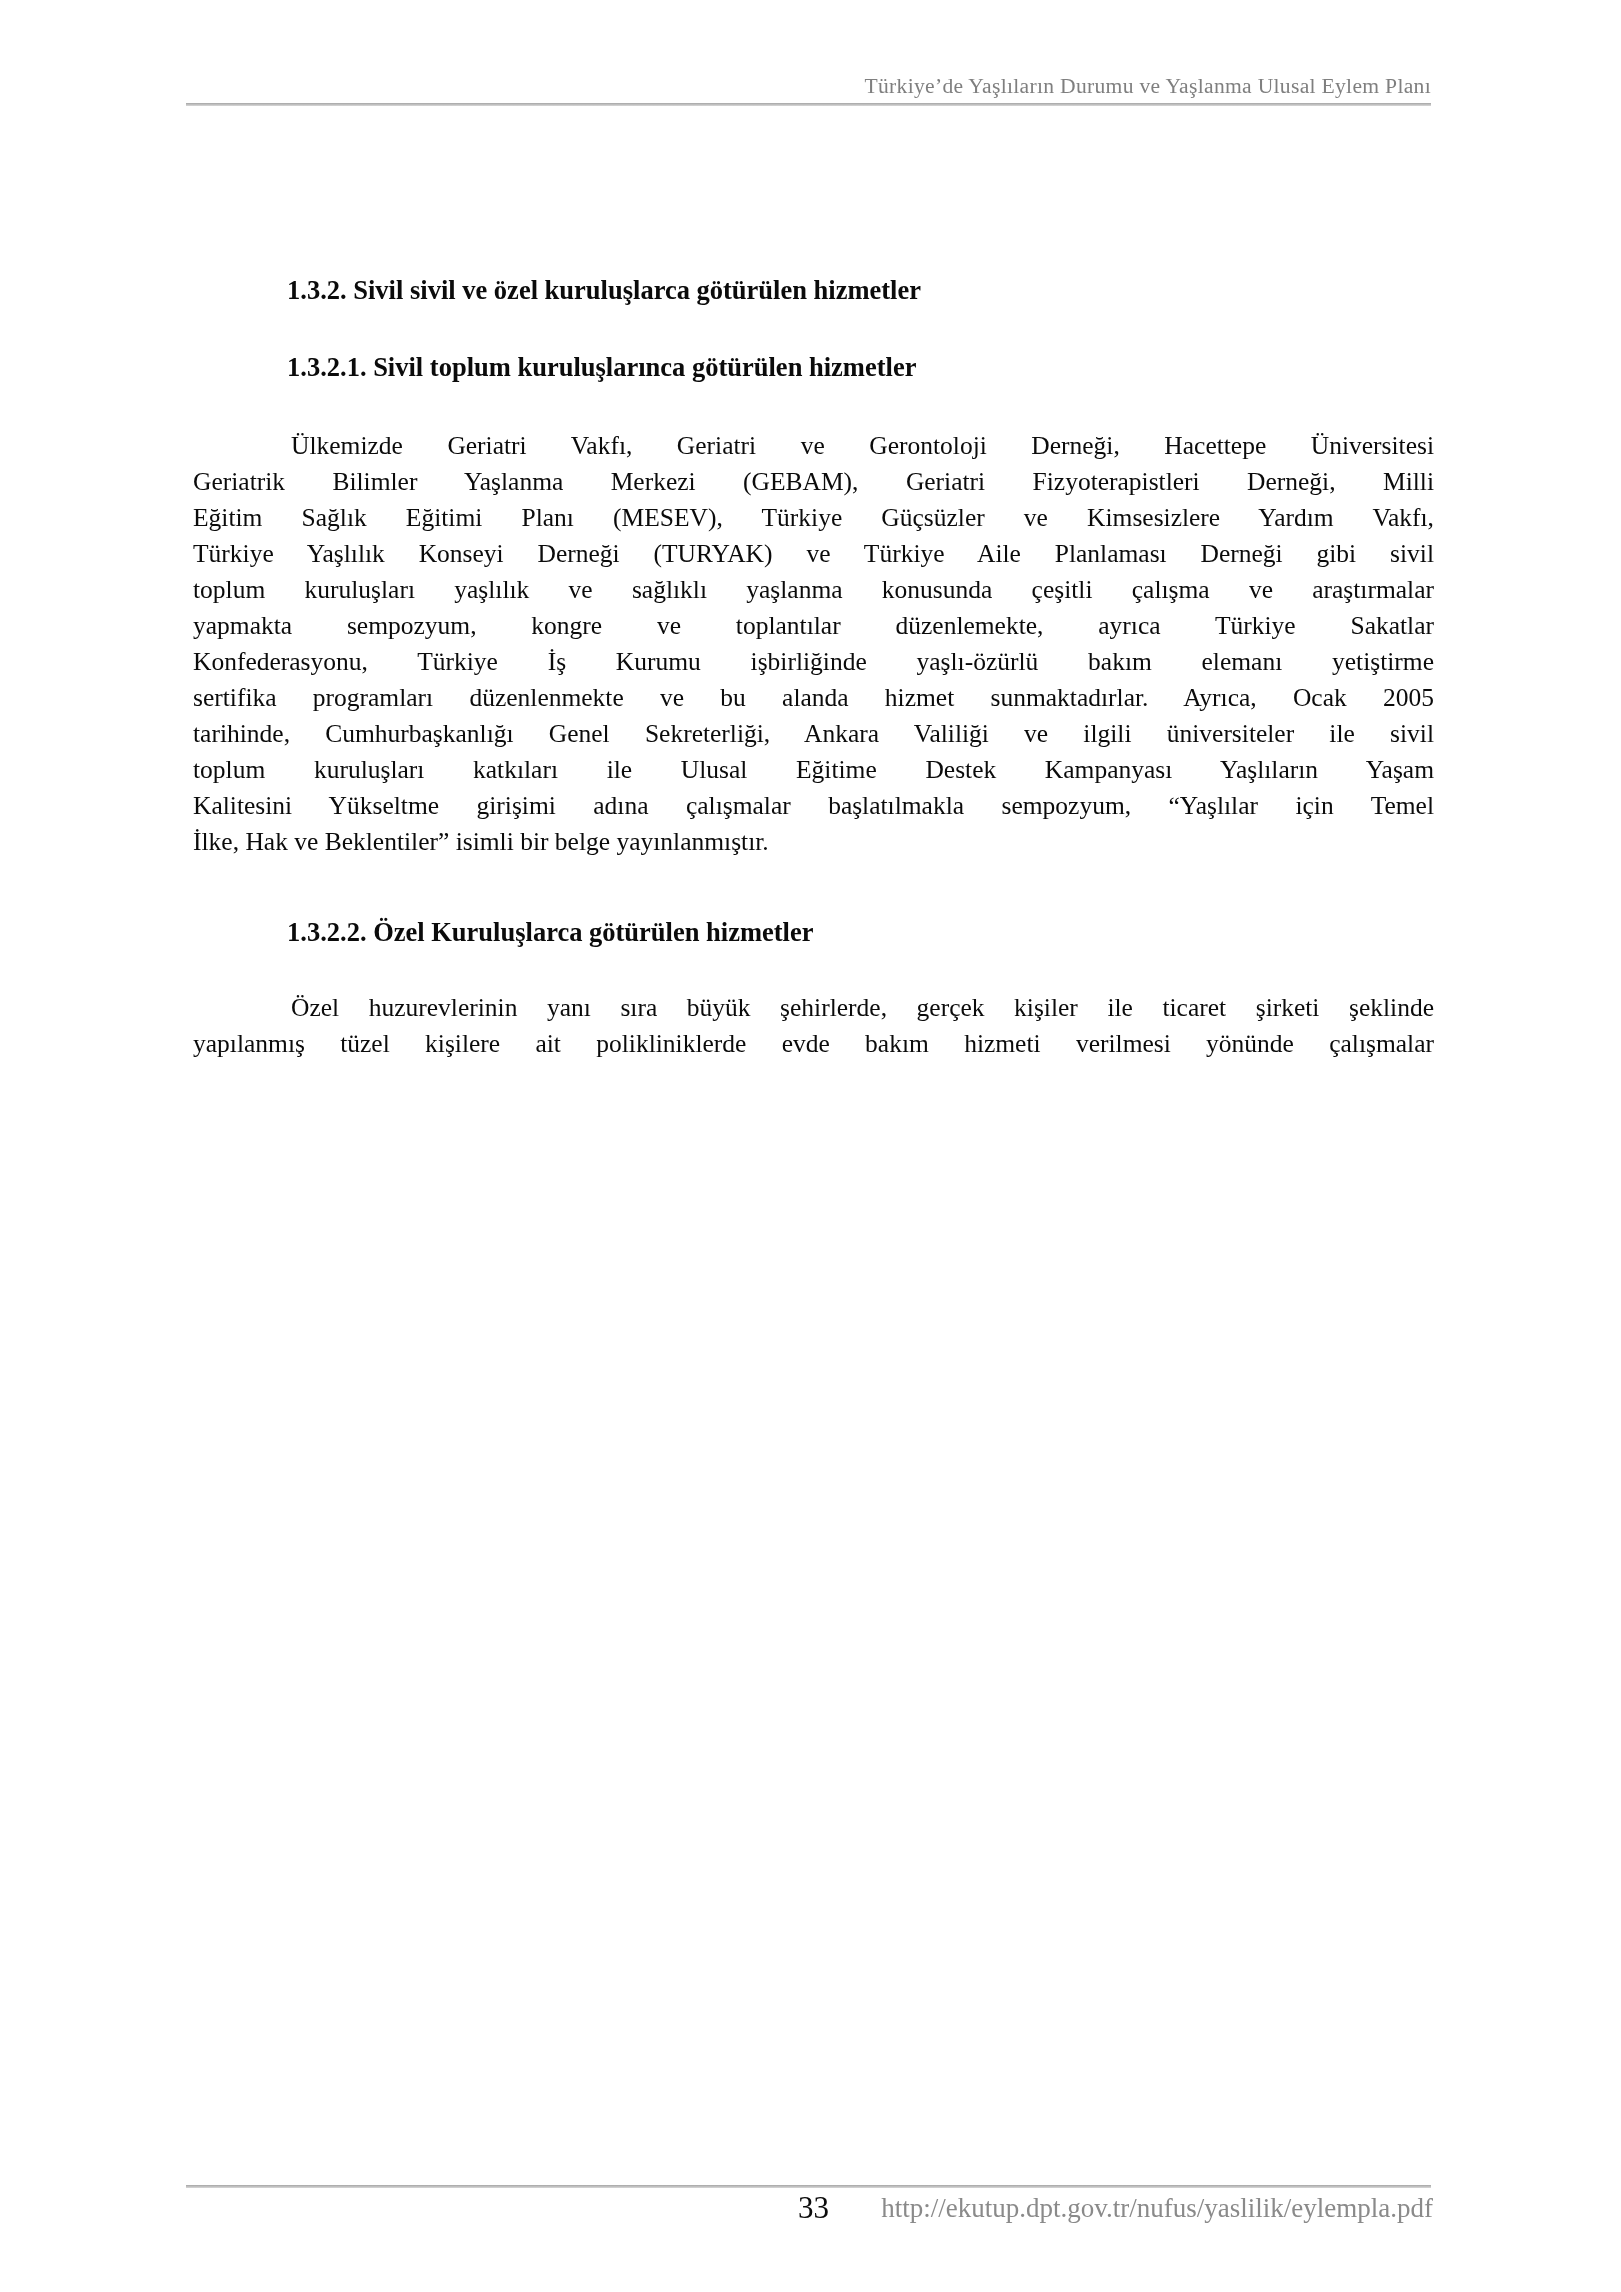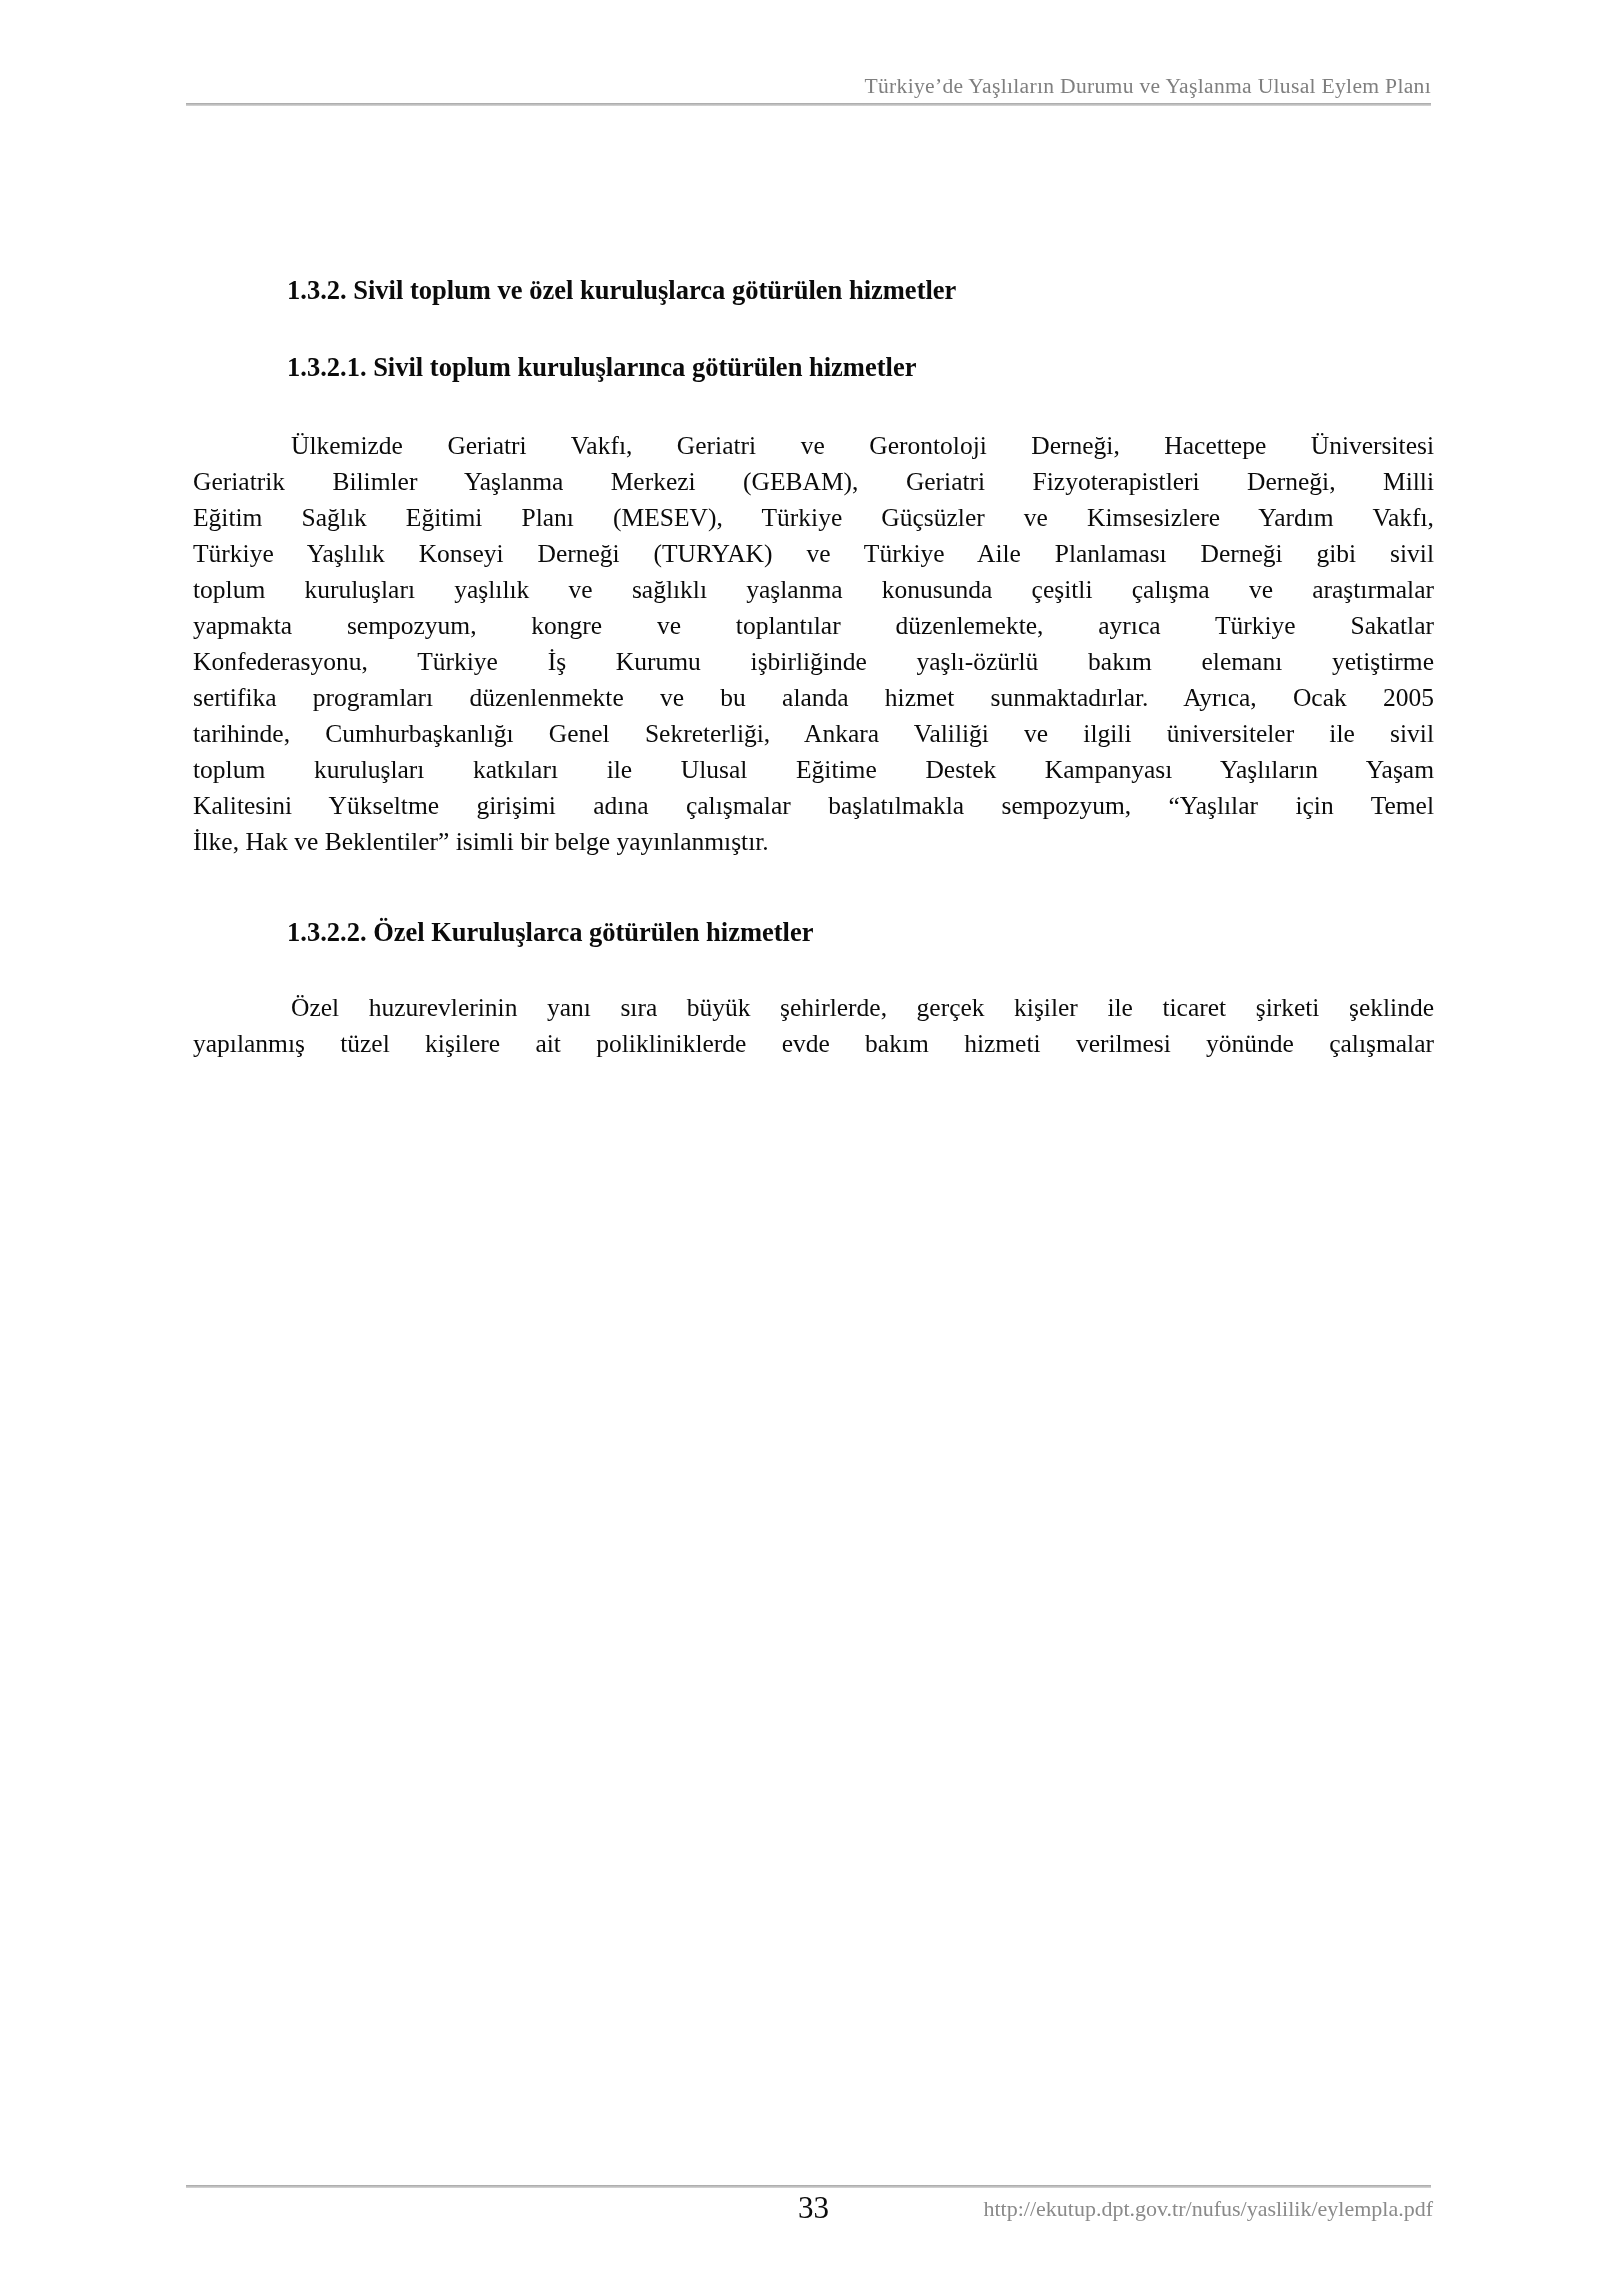--- a/index.html
+++ b/index.html
@@ -87,37 +87,37 @@
     width: 1241px;
     text-align: center;
     font-size: 31px;
     line-height: 36px;
     color: #0b0b0b;
   }
   .footer-url {
     position: absolute;
     top: 2196px;
     right: 188px;
-    font-size: 22px;
+    font-size: 27px;
     line-height: 25.5px;
     color: #8a8a8a;
     white-space: nowrap;
   }
 </style>
 </head>
 <body>
 
 <div class="page">
 
   <div class="header-title">Türkiye’de Yaşlıların Durumu ve Yaşlanma Ulusal Eylem Planı</div>
   <div class="header-rule"></div>
 
   <div class="content">
 
-    <div class="heading h-132">1.3.2. Sivil toplum ve özel kuruluşlarca götürülen hizmetler</div>
+    <div class="heading h-132">1.3.2. Sivil sivil ve özel kuruluşlarca götürülen hizmetler</div>
 
     <div class="heading h-1321">1.3.2.1. Sivil toplum kuruluşlarınca götürülen hizmetler</div>
 
     <div class="para p-1">
         <div class="tline">Ülkemizde Geriatri Vakfı, Geriatri ve Gerontoloji Derneği, Hacettepe Üniversitesi</div>
         <div class="tline">Geriatrik Bilimler Yaşlanma Merkezi (GEBAM), Geriatri Fizyoterapistleri Derneği, Milli</div>
         <div class="tline">Eğitim Sağlık Eğitimi Planı (MESEV), Türkiye Güçsüzler ve Kimsesizlere Yardım Vakfı,</div>
         <div class="tline">Türkiye Yaşlılık Konseyi Derneği (TURYAK) ve Türkiye Aile Planlaması Derneği gibi sivil</div>
         <div class="tline">toplum kuruluşları yaşlılık ve sağlıklı yaşlanma konusunda çeşitli çalışma ve araştırmalar</div>
         <div class="tline">yapmakta sempozyum, kongre ve toplantılar düzenlemekte, ayrıca Türkiye Sakatlar</div>

